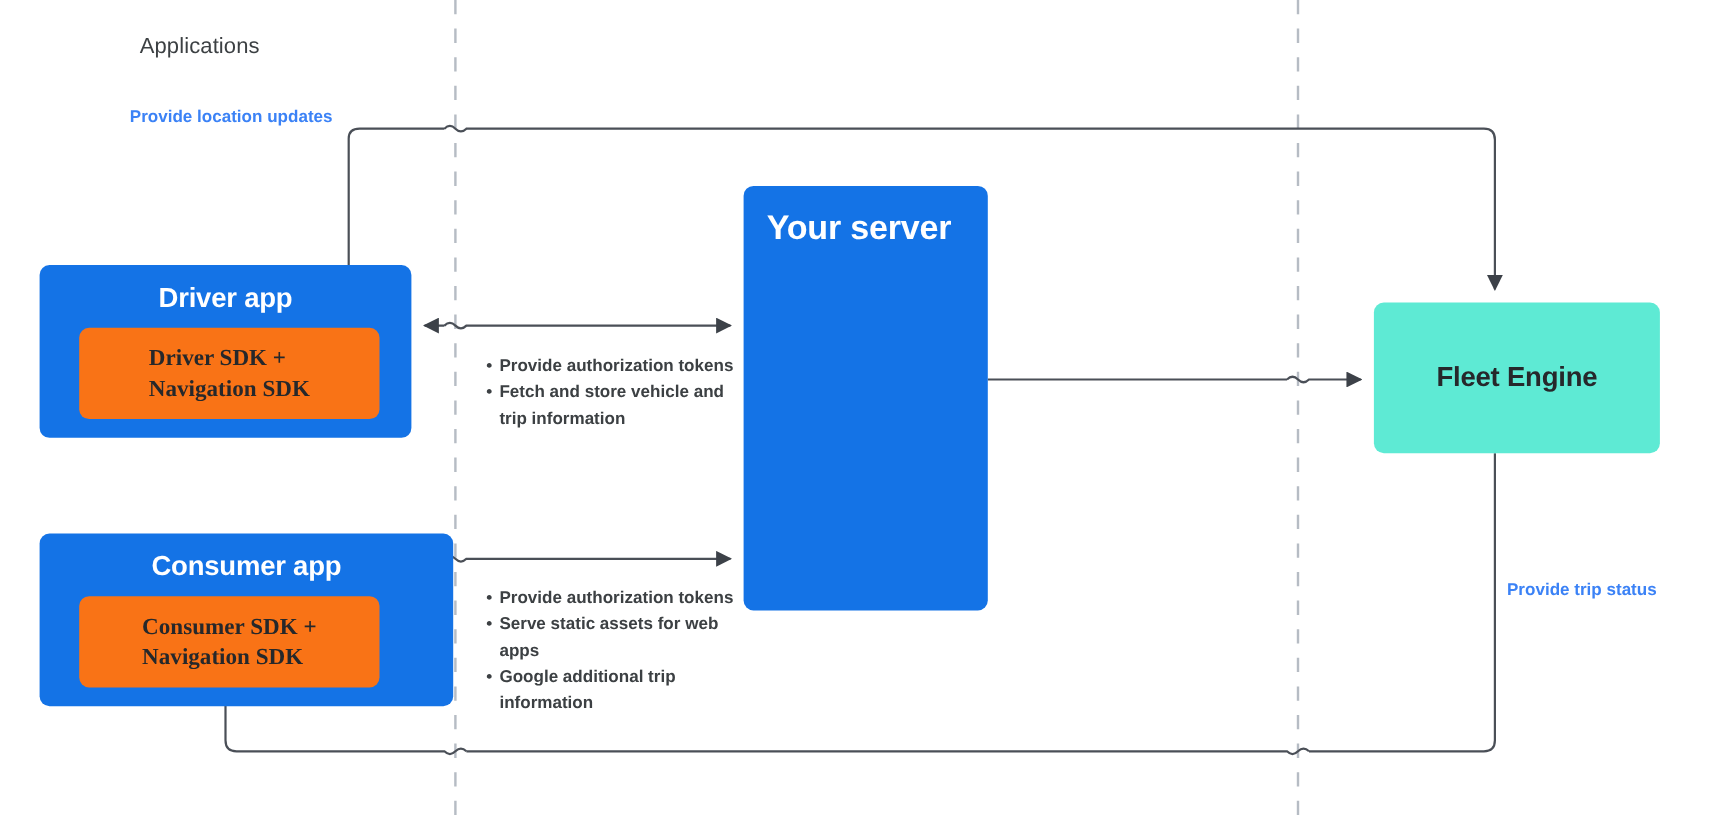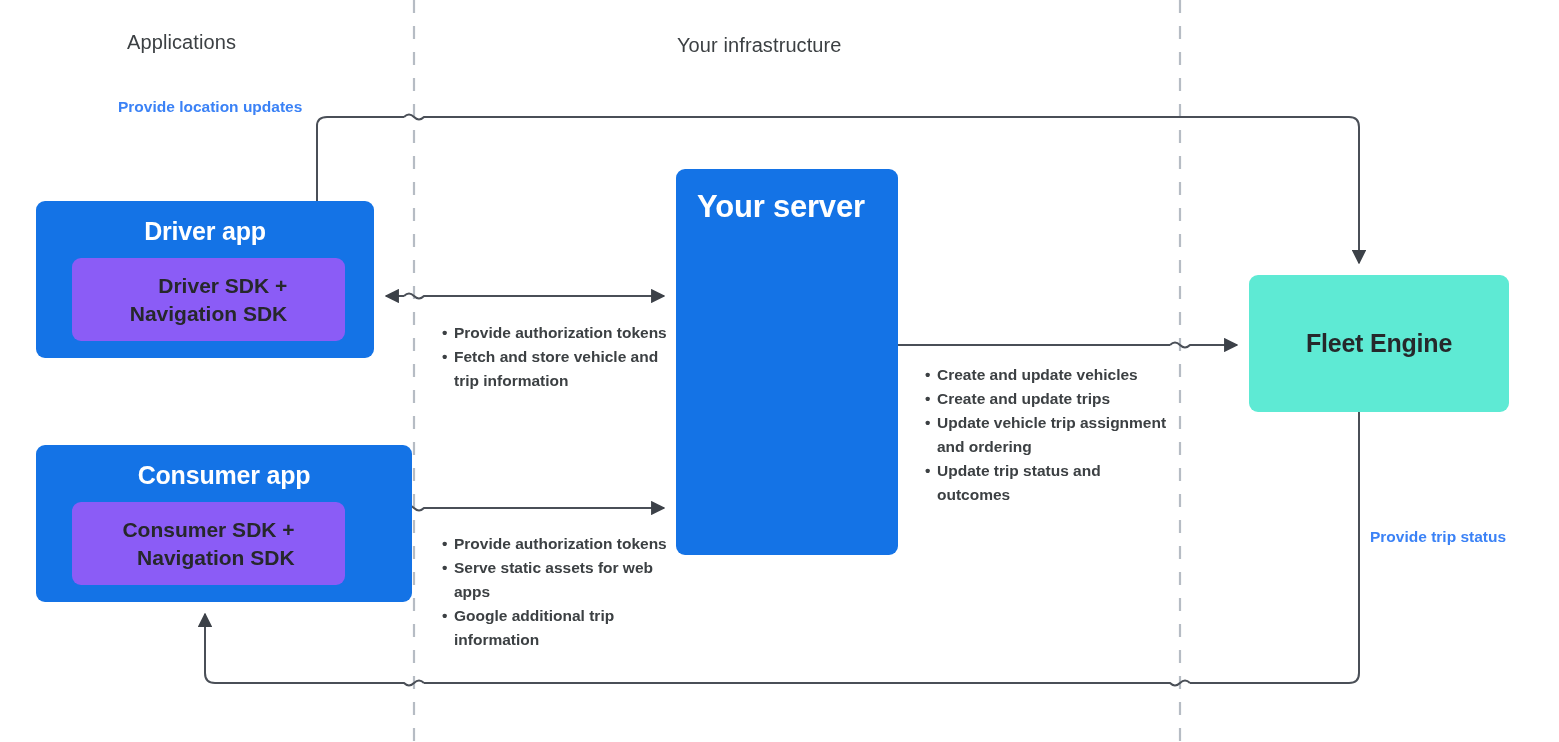--- a/index.html
+++ b/index.html
@@ -40,45 +40,47 @@
   #hdr-applications { left: 127px; top: 32px; }
   #hdr-your-infra   { left: 677px; top: 35px; }
   #hdr-google-infra { left: 1228px; top: 35px; }
 
   
   .app-box {
     position: absolute;
     background: #1473e6;
     border-radius: 9px;
     box-sizing: border-box;
+    margin-top: 40px;
   }
   .app-title {
     position: absolute;
     left: 0;
     right: 0;
     text-align: center;
     color: #ffffff;
     font-size: 25px;
     font-weight: bold;
     letter-spacing: -0.2px;
     white-space: nowrap;
   }
   .sdk-box {
     position: absolute;
-    background: #8b5cf6;
+    background: #f97316;
     border-radius: 9px;
     color: #26282b;
     font-size: 21px;
     font-weight: bold;
     line-height: 1.32;
     display: flex;
     align-items: center;
     justify-content: center;
-    text-align: right;
+    text-align: left;
     box-sizing: border-box;
+    font-family: Liberation Serif, serif;
   }
 
   #driver-app   { left: 36px;  top: 201px; width: 338px; height: 157px; }
   #driver-app .app-title { top: 16px; }
   #driver-sdk   { left: 36px;  top: 57px;  width: 273px; height: 83px; }
 
   #consumer-app { left: 36px;  top: 445px; width: 376px; height: 157px; }
   #consumer-app .app-title { top: 16px; }
   #consumer-sdk { left: 36px;  top: 57px;  width: 273px; height: 83px; }
 
@@ -212,21 +214,20 @@
       <path d="M 1359 412 L 1359 673 Q 1359 683 1349 683
                L 1190 683
                m 0 0 q -5 -5 -10 0 q -5 5 -10 0
                L 424 683
                m 0 0 q -5 -5 -10 0 q -5 5 -10 0
                L 215 683 Q 205 683 205 673 L 205 614" stroke="#4a4f57" stroke-width="2" fill="none" marker-end="url(#arrowEnd)"></path>
     </g>
   </svg>
 
   <div class="col-header" id="hdr-applications">Applications</div>
-  <div class="col-header" id="hdr-your-infra">Your infrastructure</div>
 
   <div class="edge-label" id="lbl-location-updates">Provide location updates</div>
   <div class="edge-label" id="lbl-trip-status">Provide trip status</div>
 
   <div class="app-box" id="driver-app">
     <div class="app-title">Driver app</div>
     <div class="sdk-box" id="driver-sdk">
       <span>
         <span>Driver SDK +</span><br>
         <span>Navigation SDK</span>
@@ -256,20 +257,14 @@
       <li>Provide authorization tokens</li>
       <li>Fetch and store vehicle and trip information</li>
     </ul>
 
   <ul class="bullets" id="bullets-consumer">
       <li>Provide authorization tokens</li>
       <li>Serve static assets for web apps</li>
       <li>Google additional trip information</li>
     </ul>
 
-  <ul class="bullets" id="bullets-server">
-      <li>Create and update vehicles</li>
-      <li>Create and update trips</li>
-      <li>Update vehicle trip assignment and ordering</li>
-      <li>Update trip status and outcomes</li>
-    </ul>
 
 </div>
 
 </body></html>

